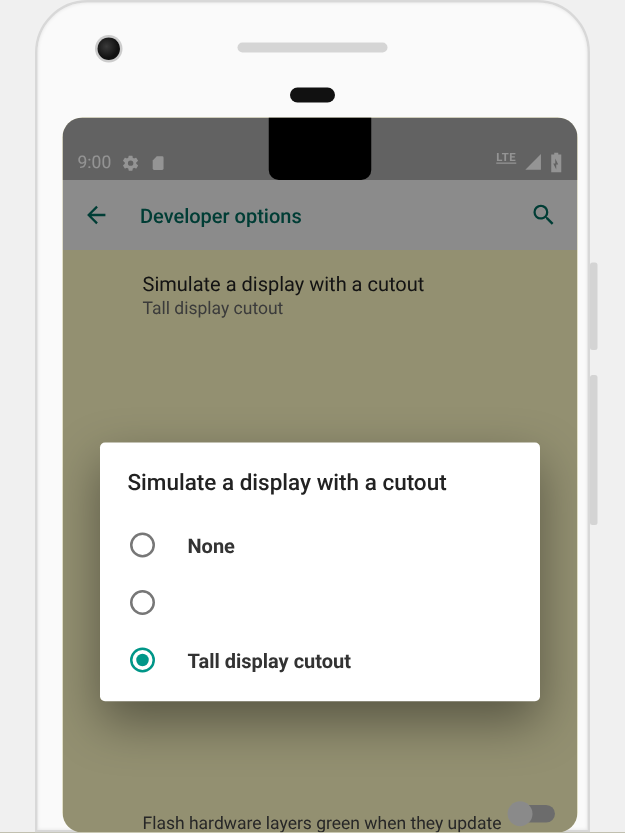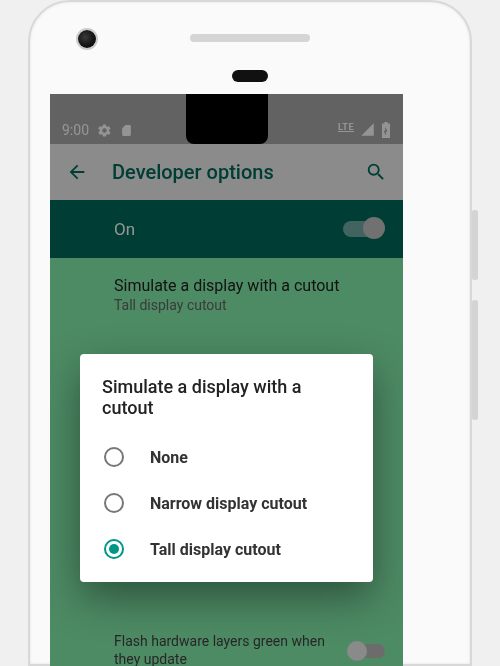--- a/index.html
+++ b/index.html
@@ -58,24 +58,25 @@
     transform: translateX(-50%);
     width: 36px;
     height: 12px;
     background: #111;
     border-radius: 6px;
   }
   .screen {
     position: absolute;
     left: 50px;
     top: 94px;
-    width: 353px;
+    width: 412px;
     height: 572px;
-    background: #86efac;
+    background: #fef9c3;
     overflow: hidden;
+    border-radius: 16px;
   }
   .dim-overlay {
     position: absolute;
     inset: 0;
     background: rgba(0,0,0,0.42);
     z-index: 5;
   }
   .notch {
     position: absolute;
     left: 50%;
@@ -105,21 +106,21 @@
     position: relative;
     height: 56px;
     display: flex;
     align-items: center;
     gap: 24px;
     padding: 0 16px;
     background: #f0f0f0;
     color: #00695c;
     z-index: 2;
   }
-  .app-title { font-size: 20px; font-weight: 500; flex: 1; }
+  .app-title { font-size: 16px; font-weight: 500; flex: 1; }
   .toggle-row {
     position: relative;
     height: 58px;
     background: #00695c;
     display: flex;
     align-items: center;
     padding: 0 20px 0 64px;
     color: #fff;
     font-size: 17px;
     z-index: 2;
@@ -274,45 +275,40 @@
         </svg>
     </span>
     <span class="app-title">Developer options</span>
     <span>
       <svg width="22" height="22" viewBox="0 0 24 24" fill="#00695c">
           <path d="M15.5 14h-.79l-.28-.27a6.471 6.471 0 0 0 1.57-4.23 6.5 6.5 0 1 0-6.5 6.5c1.61 0 3.09-.59 4.23-1.57l.27.28v.79l5 4.99L20.49 19l-4.99-5zm-6 0C7.01 14 5 11.99 5 9.5S7.01 5 9.5 5 14 7.01 14 9.5 11.99 14 9.5 14z"></path>
         </svg>
     </span>
   </div>
 
-  <div class="toggle-row">
-    <span>On</span>
-    <div class="switch"></div>
-  </div>
 
   <div class="setting-preview">
     <div class="title">Simulate a display with a cutout</div>
     <div class="sub">Tall display cutout</div>
   </div>
 
   <div class="bg-item">Flash hardware layers green when they update</div>
   <div class="bg-toggle"></div>
 
   <div class="dim-overlay"></div>
 
   <div class="dialog">
     <div class="dialog-title">Simulate a display with a cutout</div>
     <div id="radio-list">
         <div class="radio-item">
           <div class="radio-outer"></div>
           <span class="radio-label">None</span>
         </div>
         <div class="radio-item">
           <div class="radio-outer"></div>
-          <span class="radio-label">Narrow display cutout</span>
         </div>
         <div class="radio-item">
           <div class="radio-outer selected">
             <div class="radio-inner"></div>
           </div>
           <span class="radio-label">Tall display cutout</span>
         </div>
       </div>
   </div>
 

